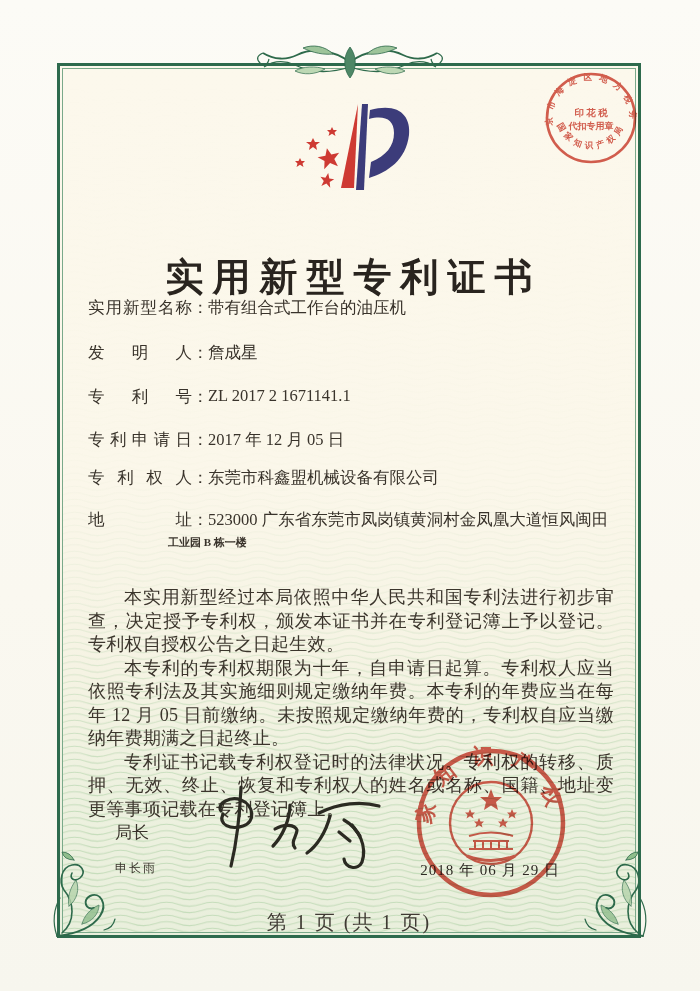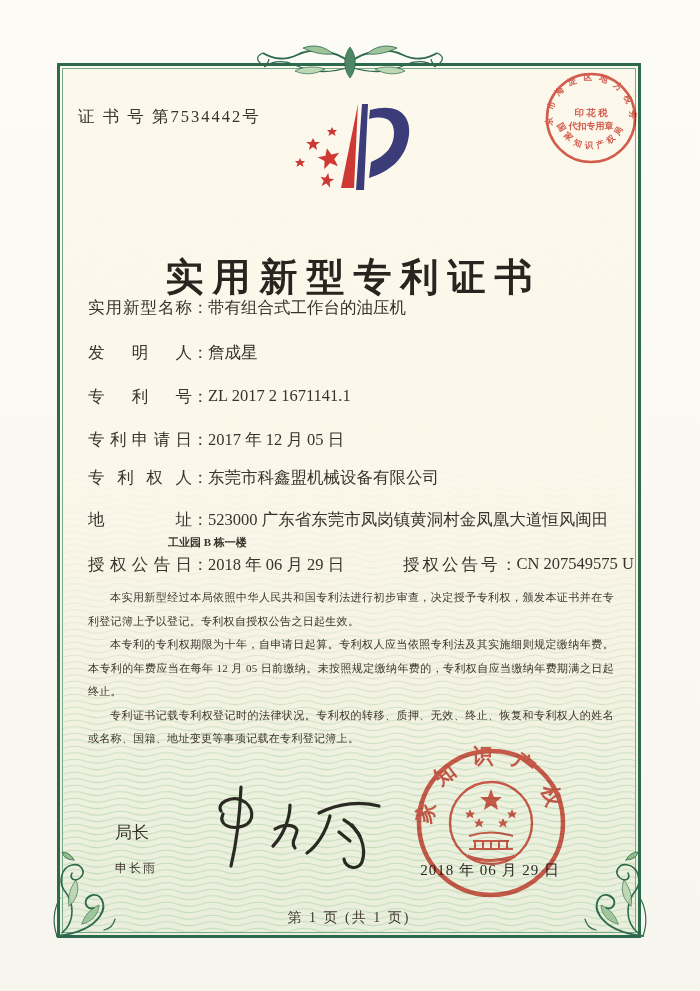--- a/index.html
+++ b/index.html
@@ -32,49 +32,48 @@
   }
   .row{position:absolute;left:28px;white-space:nowrap;font-size:16.5px;color:#39332b;}
   .row .lbl{display:inline-block;width:104px;text-align:justify;text-align-last:justify;vertical-align:top;}
   .row .colon{display:inline-block;width:16px;vertical-align:top;}
   .row .val{display:inline-block;vertical-align:top;}
   .row .val2{margin-left:80px;margin-top:4px;font-size:11px;font-weight:bold;}
   .grant-no{position:absolute;left:315px;top:0;white-space:nowrap;}
   .grant-no .lbl2{display:inline-block;letter-spacing:3px;}
   .paras{
     position:absolute;left:28px;top:520px;width:526px;
-    font-size:11px;line-height:23.5px;color:#3b352c;text-align:justify;letter-spacing:0.3px;
+    font-size:18px;line-height:23.5px;color:#3b352c;text-align:justify;letter-spacing:0.3px;
   }
   .paras p{margin:0;text-indent:2em;}
   .director-title{position:absolute;left:55px;top:737px;font-size:17px;color:#39332b;margin-top:18px;}
   .director-name{position:absolute;left:55px;top:794px;font-size:12px;color:#39332b;letter-spacing:2px;}
   .signature{position:absolute;left:133px;top:707px;}
   .seal-date{position:absolute;left:350px;top:795px;width:160px;text-align:center;font-size:15px;color:#2e2a24;letter-spacing:1px;}
   .office-seal{position:absolute;left:349px;top:675px;mix-blend-mode:multiply;pointer-events:none;}
   .tax-stamp{position:absolute;left:543px;top:70px;mix-blend-mode:multiply;z-index:5;pointer-events:none;}
-  .footer{position:absolute;left:0;top:843px;width:100%;text-align:center;font-size:14px;color:#3f3a33;letter-spacing:2px;}
+  .footer{position:absolute;left:0;top:843px;width:100%;text-align:center;font-size:20px;color:#3f3a33;letter-spacing:2px;}
 </style>
 </head>
 <body>
 
 <div class="page">
 
   <div class="frame">
     <div class="frame-inner-line"></div>
 
     <svg class="waves" xmlns="http://www.w3.org/2000/svg" preserveAspectRatio="none">
       <defs>
         <pattern id="wavep" width="46" height="6.5" patternUnits="userSpaceOnUse">
           <path d="M0,3.2 C8,0.4 15,0.4 23,3.2 C31,6 38,6 46,3.2" fill="none" stroke="#c2dbb8" stroke-width="1"></path>
         </pattern>
       </defs>
       <rect x="0" y="0" width="100%" height="100%" fill="url(#wavep)"></rect>
     </svg>
 
-    <div class="cert-no">证 书 号 第7534442号</div>
 
     <svg class="logo" width="136" height="98" viewBox="0 0 136 98" xmlns="http://www.w3.org/2000/svg">
       <polygon points="73,4 69,88 56,88" fill="#ce3a33"></polygon>
       <polygon points="77,4 83,4 79,90 71,90" fill="#3c3c7a"></polygon>
       <path d="M85,10 C114,2 126,16 124,35 C121,60 103,72 84,78 L86,62 C101,56 109,46 109,33 C109,19 99,15 84,19 Z" fill="#3c3c7a"></path>
       <g fill="#ce3a33">
         <polygon points="44,48 47,55 55,55 49,60 51,68 44,63 37,68 39,60 33,55 41,55" transform="rotate(-12 44 58)"></polygon>
         <polygon points="28,38 30,42 35,42 31,45 32,50 28,47 24,50 25,45 21,42 26,42"></polygon>
         <polygon points="47,27 48.5,30 52,30 49.5,32.5 50.5,36 47,33.8 43.5,36 44.5,32.5 42,30 45.5,30"></polygon>
         <polygon points="15,58 16.5,61 20,61 17.5,63.5 18.5,67 15,64.8 11.5,67 12.5,63.5 10,61 13.5,61"></polygon>
@@ -95,26 +94,20 @@
     </div>
     <div class="row" style="top:363px">
       <span class="lbl">专利申请日</span><span class="colon">：</span><span class="val">2017 年 12 月 05 日</span>
     </div>
     <div class="row" style="top:401px">
       <span class="lbl">专利权人</span><span class="colon">：</span><span class="val">东莞市科鑫盟机械设备有限公司</span>
     </div>
     <div class="row" style="top:443px">
       <span class="lbl">地址</span><span class="colon">：</span><span class="val">523000 广东省东莞市凤岗镇黄洞村金凤凰大道恒风闽田</span>
       <div class="val2">工业园 B 栋一楼</div>
-    </div>
-    <div class="row" style="top:488px">
-      <span class="lbl">授权公告日</span><span class="colon">：</span><span class="val">2018 年 06 月 29 日</span>
-      <span class="grant-no">
-        <span class="lbl2">授权公告号</span><span class="colon">：</span><span class="val">CN 207549575 U</span>
-      </span>
     </div>
 
     <div class="paras">
       <p>本实用新型经过本局依照中华人民共和国专利法进行初步审查，决定授予专利权，颁发本证书并在专利登记簿上予以登记。专利权自授权公告之日起生效。</p>
       <p>本专利的专利权期限为十年，自申请日起算。专利权人应当依照专利法及其实施细则规定缴纳年费。本专利的年费应当在每年 12 月 05 日前缴纳。未按照规定缴纳年费的，专利权自应当缴纳年费期满之日起终止。</p>
       <p>专利证书记载专利权登记时的法律状况。专利权的转移、质押、无效、终止、恢复和专利权人的姓名或名称、国籍、地址变更等事项记载在专利登记簿上。</p>
     </div>
 
     <div class="director-title">局长</div>
     <div class="director-name">申长雨</div>

